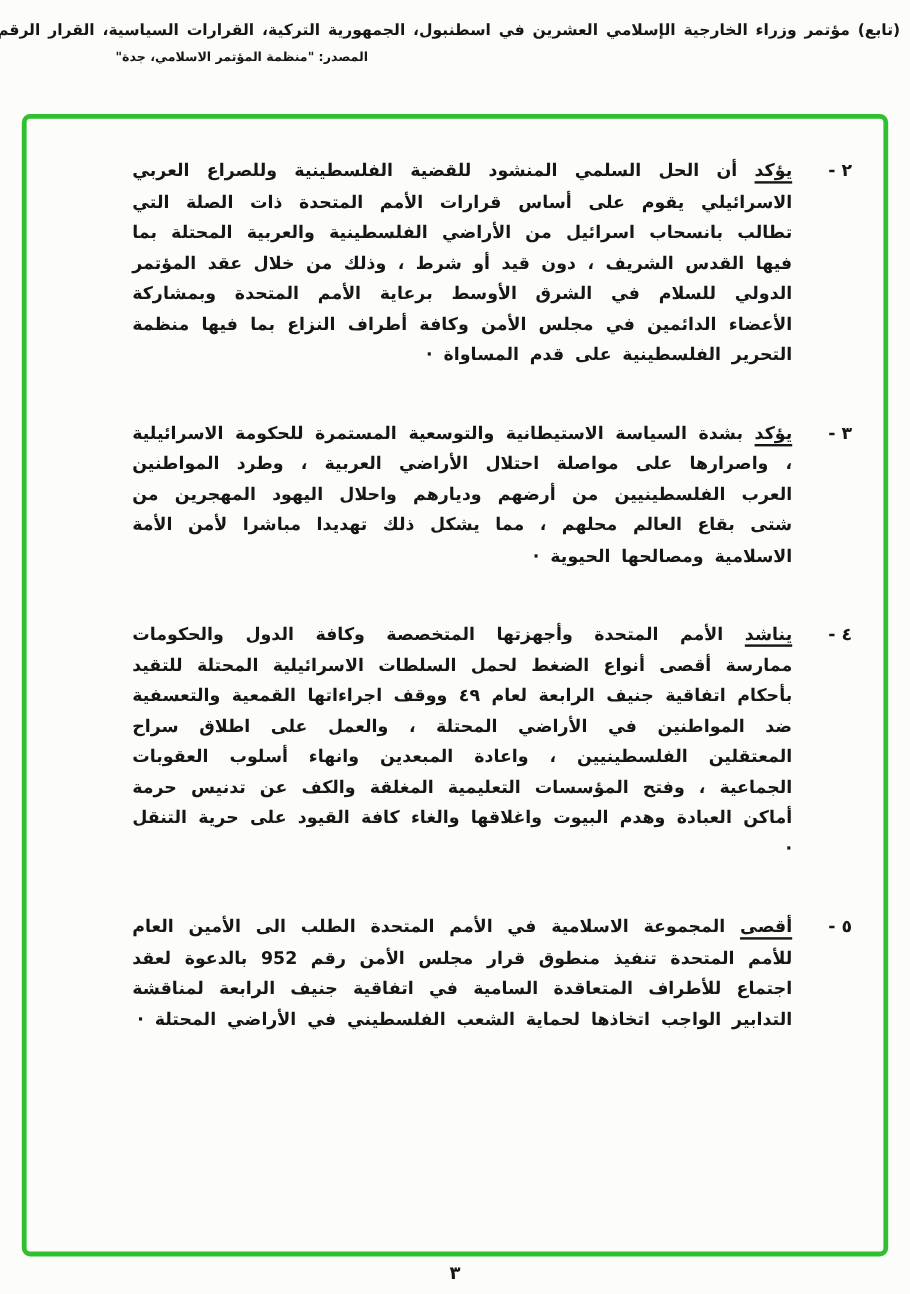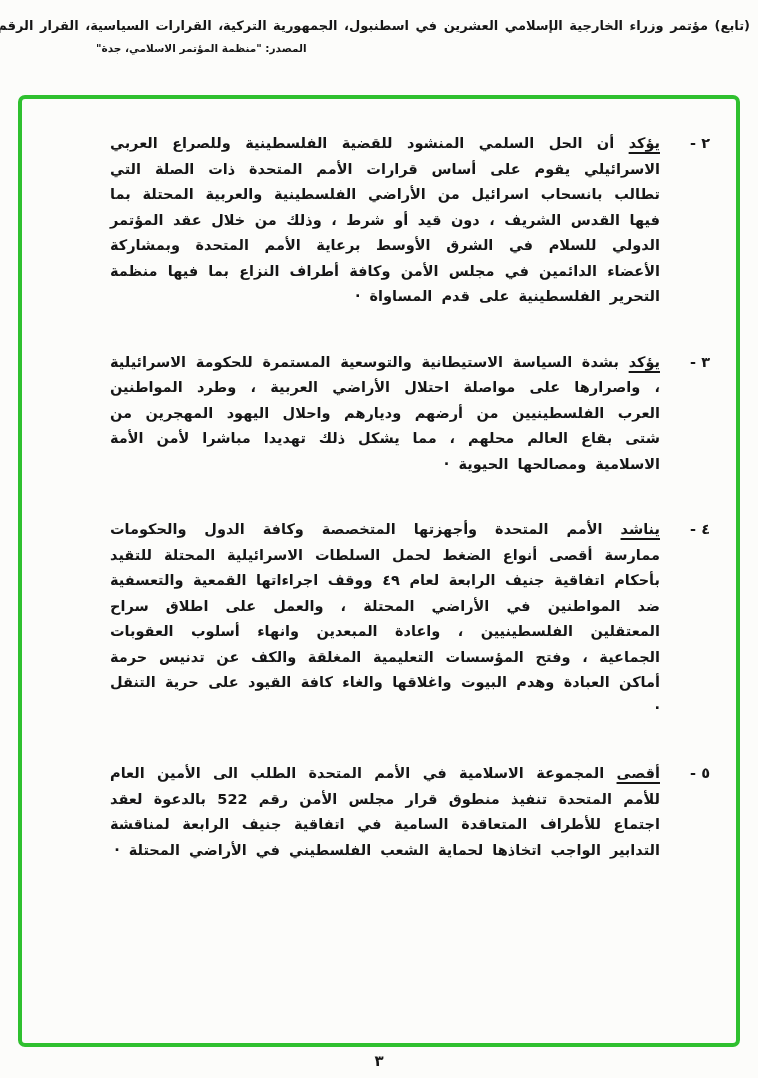--- a/index.html
+++ b/index.html
@@ -105,20 +105,20 @@
       <p class="para-body"><span class="lead">يؤكد</span> <span>بشدة السياسة الاستيطانية والتوسعية المستمرة للحكومة الاسرائيلية ، واصرارها على مواصلة احتلال الأراضي العربية ، وطرد المواطنين العرب الفلسطينيين من أرضهم وديارهم واحلال اليهود المهجرين من شتى بقاع العالم محلهم ، مما يشكل ذلك تهديدا مباشرا لأمن الأمة الاسلامية ومصالحها الحيوية ·</span></p>
     </div>
 
     <div class="para">
       <span class="para-num">٤ -</span>
       <p class="para-body"><span class="lead">يناشد</span> <span>الأمم المتحدة وأجهزتها المتخصصة وكافة الدول والحكومات ممارسة أقصى أنواع الضغط لحمل السلطات الاسرائيلية المحتلة للتقيد بأحكام اتفاقية جنيف الرابعة لعام ٤٩ ووقف اجراءاتها القمعية والتعسفية ضد المواطنين في الأراضي المحتلة ، والعمل على اطلاق سراح المعتقلين الفلسطينيين ، واعادة المبعدين وانهاء أسلوب العقوبات الجماعية ، وفتح المؤسسات التعليمية المغلقة والكف عن تدنيس حرمة أماكن العبادة وهدم البيوت واغلاقها والغاء كافة القيود على حرية التنقل ·</span></p>
     </div>
 
     <div class="para">
       <span class="para-num">٥ -</span>
-      <p class="para-body"><span class="lead">أقصى</span> <span>المجموعة الاسلامية في الأمم المتحدة الطلب الى الأمين العام للأمم المتحدة تنفيذ منطوق قرار مجلس الأمن رقم 522 بالدعوة لعقد اجتماع للأطراف المتعاقدة السامية في اتفاقية جنيف الرابعة لمناقشة التدابير الواجب اتخاذها لحماية الشعب الفلسطيني في الأراضي المحتلة ·</span></p>
+      <p class="para-body"><span class="lead">أقصى</span> <span>المجموعة الاسلامية في الأمم المتحدة الطلب الى الأمين العام للأمم المتحدة تنفيذ منطوق قرار مجلس الأمن رقم 952 بالدعوة لعقد اجتماع للأطراف المتعاقدة السامية في اتفاقية جنيف الرابعة لمناقشة التدابير الواجب اتخاذها لحماية الشعب الفلسطيني في الأراضي المحتلة ·</span></p>
     </div>
 
   </div>
 
   <div class="page-number">٣</div>
 
 </div>
 
 </body></html>

